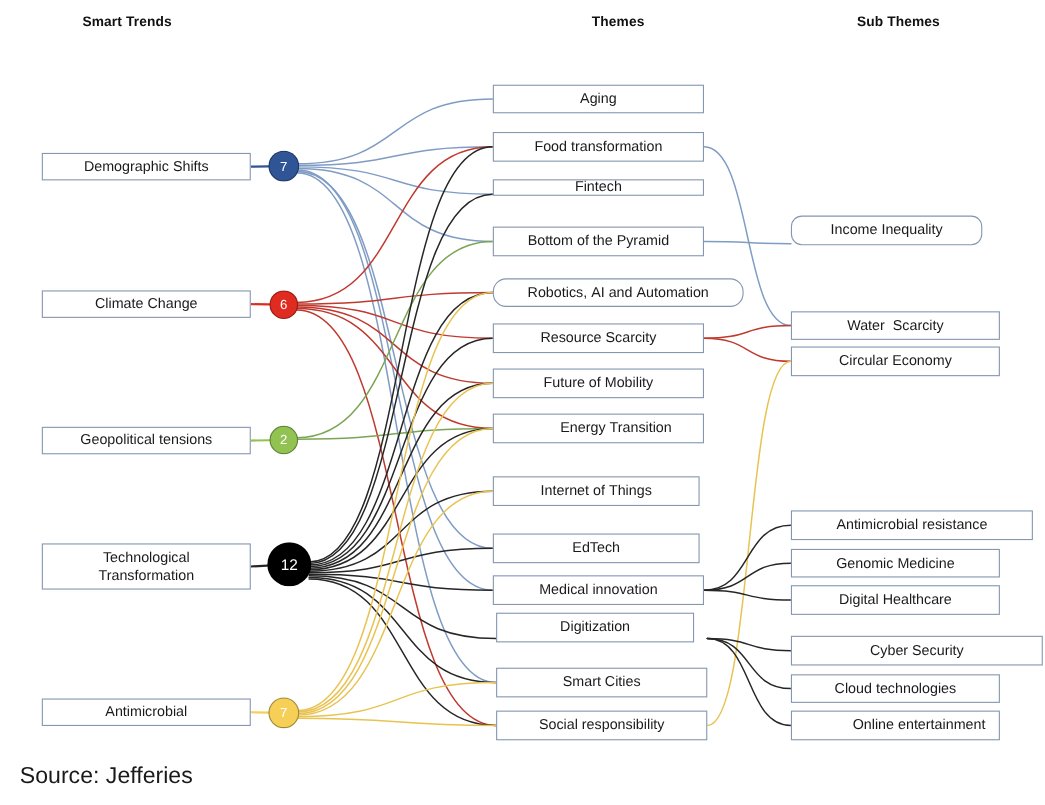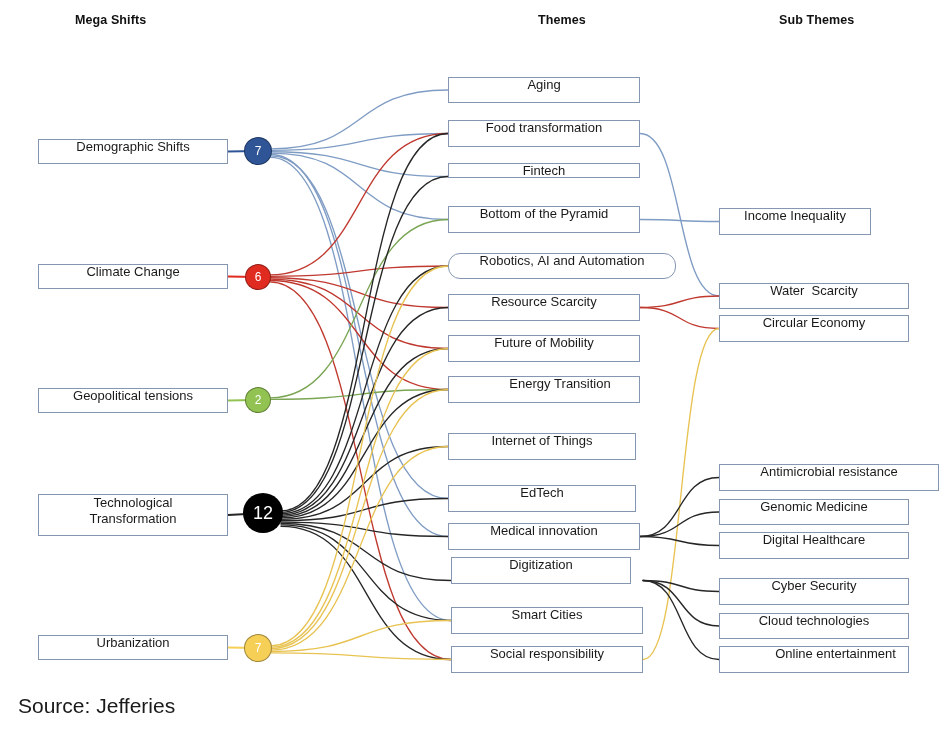--- a/index.html
+++ b/index.html
@@ -10,41 +10,41 @@
   }
   #stage{position:absolute;left:0;top:0;width:950px;height:732px;}
   svg.links{position:absolute;left:0;top:0;width:950px;height:732px;pointer-events:none;}
   .col-header{
     position:absolute;font-size:12.5px;font-weight:bold;color:#111;
     letter-spacing:.1px;white-space:nowrap;
   }
   .node-box{
     position:absolute;box-sizing:border-box;
     border:1px solid #8496b0;background:#ffffff;
-    display:flex;align-items:flex-start;justify-content:center;
+    display:flex;align-items:center;justify-content:center;
     font-size:13px;color:#1a1a1a;line-height:1.12;text-align:center;
     z-index:3;
   }
   .node-box.two-line{line-height:1.2;}
   .hub{
     position:absolute;border-radius:50%;box-sizing:border-box;
     display:flex;align-items:center;justify-content:center;
     color:#ffffff;font-size:12px;font-weight:normal;z-index:4;
   }
-  .hub.big{font-size:18px;}
+  .hub.big{font-size:14px;}
   .source-note{
     position:absolute;left:18px;top:694px;font-size:21px;color:#1a1a1a;
   }
 </style>
 </head>
 <body>
 
 <div id="stage">
 
-  <div class="col-header" style="left:75px;top:13px;">Mega Shifts</div>
+  <div class="col-header" style="left:75px;top:13px;">Smart Trends</div>
   <div class="col-header" style="left:538px;top:13px;">Themes</div>
   <div class="col-header" style="left:779px;top:13px;">Sub Themes</div>
 
   <svg class="links" id="link-layer" viewBox="0 0 950 732">
       <path d="M 228 151.5 L 258 151" stroke="#2f5597" stroke-width="2" fill="none"></path>
       <path d="M 228 276.5 L 258 277" stroke="#e02b20" stroke-width="2" fill="none"></path>
       <path d="M 228 400.5 L 258 400" stroke="#92c352" stroke-width="2" fill="none"></path>
       <path d="M 228 515 L 263 513" stroke="#262626" stroke-width="2" fill="none"></path>
       <path d="M 228 647.5 L 258 648" stroke="#f6cf56" stroke-width="2" fill="none"></path>
       <path d="M 270.6 148.9 C 368.17 148.9, 350.43 90, 448 90" fill="none" stroke="#7f9cc4" stroke-width="1.35" stroke-linecap="round"></path>
@@ -112,21 +112,21 @@
       <div class="hub" style="left: 245px; top: 387px; width: 26px; height: 26px; background: rgb(146, 195, 82); border: 1px solid rgba(0, 0, 0, 0.35);">
         <span>2</span>
       </div>
       <div class="node-box two-line" style="left: 38px; top: 494px; width: 190px; height: 42px;">
         <span>Technological<br>Transformation</span>
       </div>
       <div class="hub big" style="left: 243px; top: 493px; width: 40px; height: 40px; background: rgb(0, 0, 0); border: 1px solid rgba(0, 0, 0, 0.35);">
         <span>12</span>
       </div>
       <div class="node-box" style="left: 38px; top: 635px; width: 190px; height: 25px;">
-        <span>Urbanization</span>
+        <span>Antimicrobial</span>
       </div>
       <div class="hub" style="left: 244px; top: 634px; width: 28px; height: 28px; background: rgb(246, 207, 86); border: 1px solid rgba(0, 0, 0, 0.35);">
         <span>7</span>
       </div>
       <div class="node-box" style="left: 448px; top: 77px; width: 192px; height: 26px;">
         <span>Aging</span>
       </div>
       <div class="node-box" style="left: 448px; top: 120px; width: 192px; height: 27px;">
         <span>Food&nbsp;transformation</span>
       </div>
@@ -159,39 +159,39 @@
       </div>
       <div class="node-box" style="left: 451px; top: 557px; width: 180px; height: 27px;">
         <span>Digitization</span>
       </div>
       <div class="node-box" style="left: 451px; top: 607px; width: 192px; height: 27px;">
         <span>Smart&nbsp;Cities</span>
       </div>
       <div class="node-box" style="left: 451px; top: 646px; width: 192px; height: 27px;">
         <span>Social&nbsp;responsibility</span>
       </div>
-      <div class="node-box" style="left: 719px; top: 208px; width: 152px; height: 27px;">
+      <div class="node-box" style="left: 719px; top: 196px; width: 174px; height: 27px; border-radius: 10px;">
         <span>Income&nbsp;Inequality</span>
       </div>
       <div class="node-box" style="left: 719px; top: 283px; width: 190px; height: 26px;">
         <span>Water&nbsp;&nbsp;Scarcity</span>
       </div>
       <div class="node-box" style="left: 719px; top: 315px; width: 190px; height: 27px;">
         <span>Circular&nbsp;Economy</span>
       </div>
       <div class="node-box" style="left: 719px; top: 464px; width: 220px; height: 27px;">
         <span>Antimicrobial&nbsp;resistance</span>
       </div>
       <div class="node-box" style="left: 719px; top: 499px; width: 190px; height: 26px;">
         <span>Genomic&nbsp;Medicine</span>
       </div>
       <div class="node-box" style="left: 719px; top: 532px; width: 190px; height: 27px;">
         <span>Digital&nbsp;Healthcare</span>
       </div>
-      <div class="node-box" style="left: 719px; top: 578px; width: 190px; height: 27px;">
+      <div class="node-box" style="left: 719px; top: 578px; width: 229px; height: 27px;">
         <span>Cyber&nbsp;Security</span>
       </div>
       <div class="node-box" style="left: 719px; top: 613px; width: 190px; height: 26px;">
         <span>Cloud&nbsp;technologies</span>
       </div>
       <div class="node-box" style="left: 719px; top: 646px; width: 190px; height: 27px; padding-left: 43px;">
         <span>Online&nbsp;entertainment</span>
       </div>
     </div>
 

